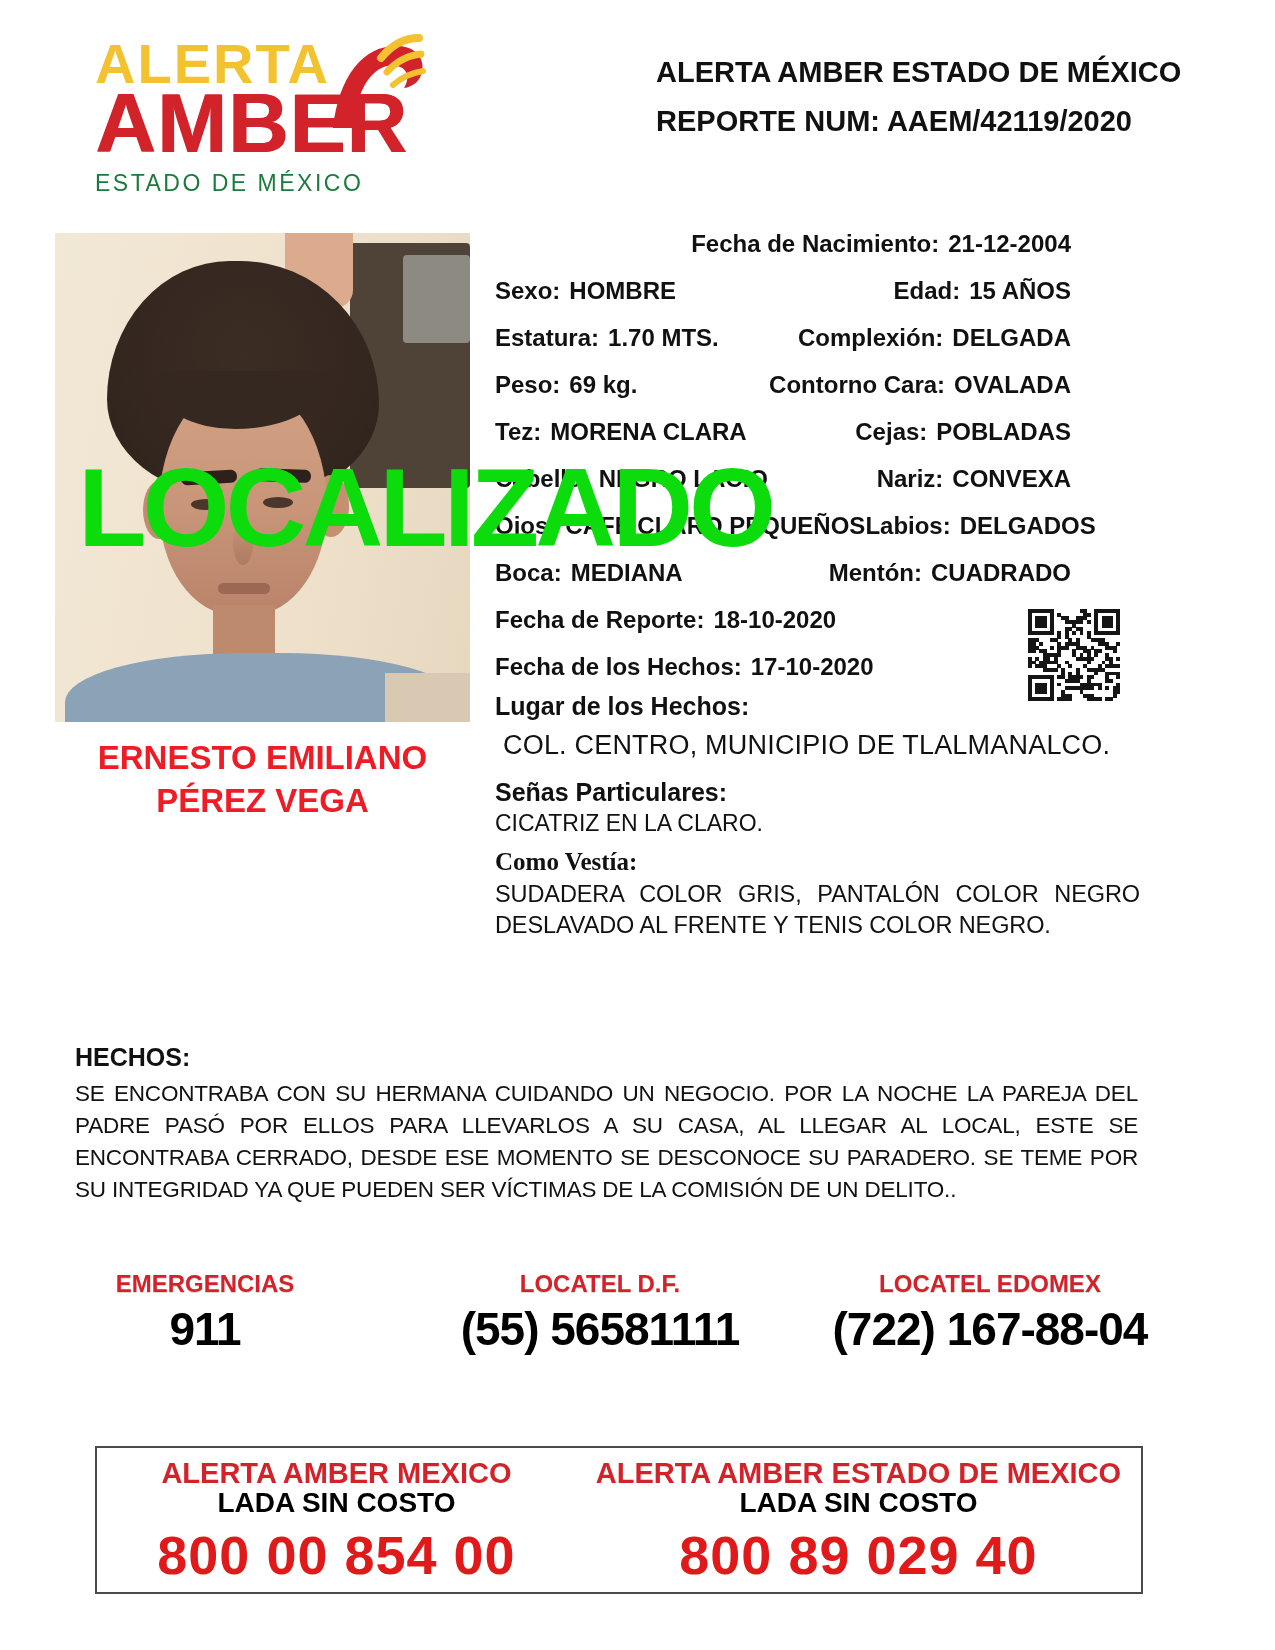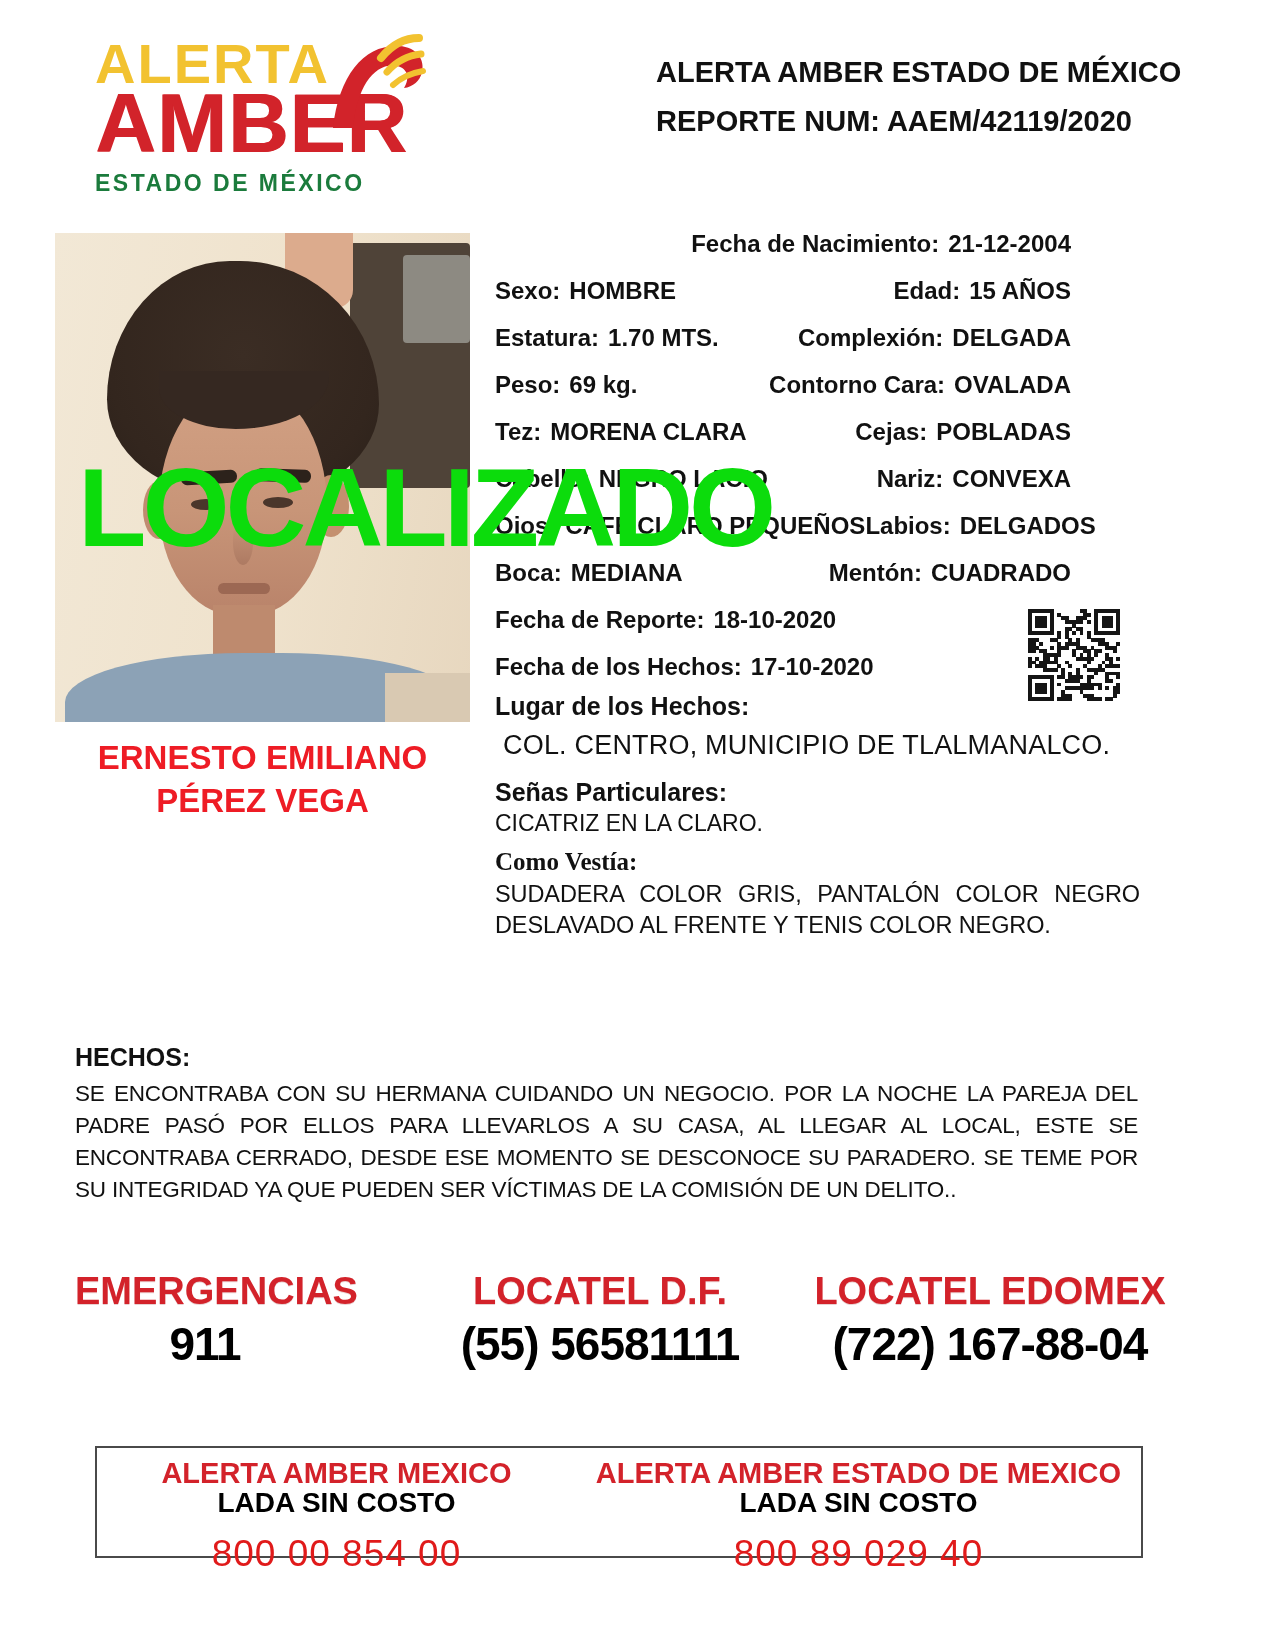--- a/index.html
+++ b/index.html
@@ -9,21 +9,21 @@
   }
   html,body{margin:0;padding:0;background:#ffffff;}
   #page{position:relative;width:1275px;height:1650px;background:#ffffff;overflow:hidden;
         font-family:"Liberation Sans", sans-serif;color:var(--ink);}
 
   
   .logo{position:absolute;left:95px;top:36px;width:360px;}
   .logo-alerta{font-size:56px;font-weight:bold;color:var(--logo-yellow);letter-spacing:2px;line-height:1;}
   .logo-amber{font-size:84px;font-weight:bold;color:var(--logo-red);line-height:.95;margin-top:-8px;letter-spacing:1px;
               text-shadow:1px 0 0 currentColor;}
-  .logo-estado{font-size:23px;font-weight:bold;color:var(--logo-green);letter-spacing:2.5px;margin-top:6px;}
+  .logo-estado{font-size:23px;font-weight:normal;color:var(--logo-green);letter-spacing:2.5px;margin-top:6px;}
   .logo-swoosh{position:absolute;left:228px;top:-4px;width:108px;height:100px;}
 
   
   .title-block{position:absolute;left:656px;top:58px;}
   .title-line{font-size:29px;font-weight:bold;line-height:1;white-space:nowrap;}
   .title-line + .title-line{margin-top:20px;}
 
   
   .photo{position:absolute;left:55px;top:233px;width:415px;height:489px;overflow:hidden;
          background:linear-gradient(100deg,#F2E8D6 0%,#EFE2CC 55%,#E7D7BF 100%);}
@@ -81,31 +81,31 @@
   
   .hechos{position:absolute;left:75px;top:1043px;width:1063px;}
   .hechos-label{font-size:25px;font-weight:bold;}
   .hechos-text{font-size:22.5px;line-height:1.42;text-align:justify;margin-top:6px;letter-spacing:-.2px;}
 
   
   .contact{position:absolute;top:1270px;text-align:center;}
   .contact-1{left:75px;width:260px;}
   .contact-2{left:420px;width:360px;}
   .contact-3{left:795px;width:390px;}
-  .contact-label{font-size:38px;font-weight:bold;color:var(--contact-red);text-shadow:0 1px 0 #8c1a1a33;}
+  .contact-label{font-size:24px;font-weight:bold;color:var(--contact-red);text-shadow:0 1px 0 #8c1a1a33;}
   .contact-number{font-size:46px;font-weight:bold;color:#000;margin-top:4px;letter-spacing:-1px;}
 
   
-  .footer-box{position:absolute;left:95px;top:1446px;width:1048px;height:112px;border:2px solid #4a4a4a;
+  .footer-box{position:absolute;left:95px;top:1446px;width:1048px;height:148px;border:2px solid #4a4a4a;
               display:flex;box-sizing:border-box;}
   .fcell{flex:1;text-align:center;padding-top:10px;}
   .fcell-2{flex:1.18;}
   .ftitle{font-size:29px;font-weight:bold;color:var(--contact-red);line-height:1.05;}
   .fsub{font-size:28px;font-weight:bold;color:#000;line-height:1.1;}
-  .fnumber{font-size:37px;font-weight:normal;color:#E01A1A;margin-top:14px;letter-spacing:1px;}
+  .fnumber{font-size:54px;font-weight:bold;color:#E01A1A;margin-top:5px;letter-spacing:1px;}
 </style>
 </head>
 <body>
 
 <div id="page">
 
   <div class="logo">
     <div class="logo-alerta">ALERTA</div>
     <svg class="logo-swoosh" viewBox="0 0 108 100">
       <path d="M10,96 C16,42 42,12 76,14 C94,15 102,28 99,40 C97,49 90,55 81,56 C87,47 85,36 74,34 C52,30 34,54 30,96 Z" fill="#D2232A"></path>

